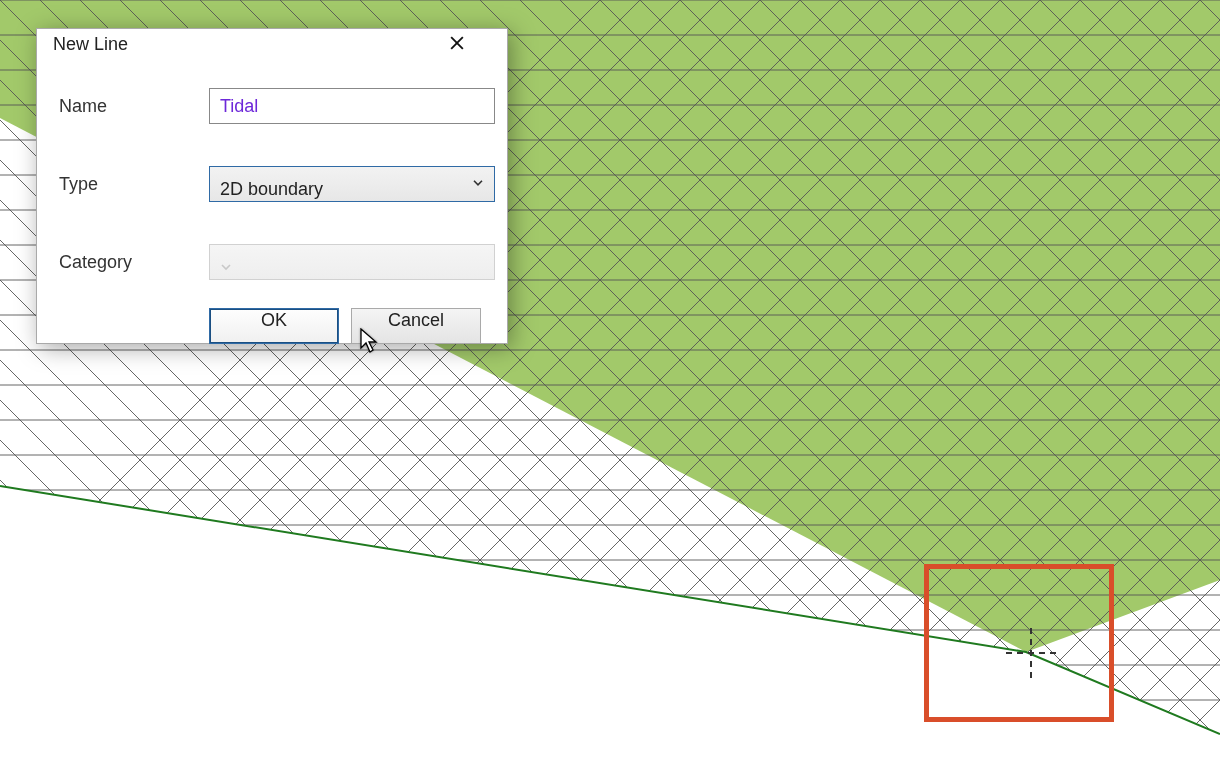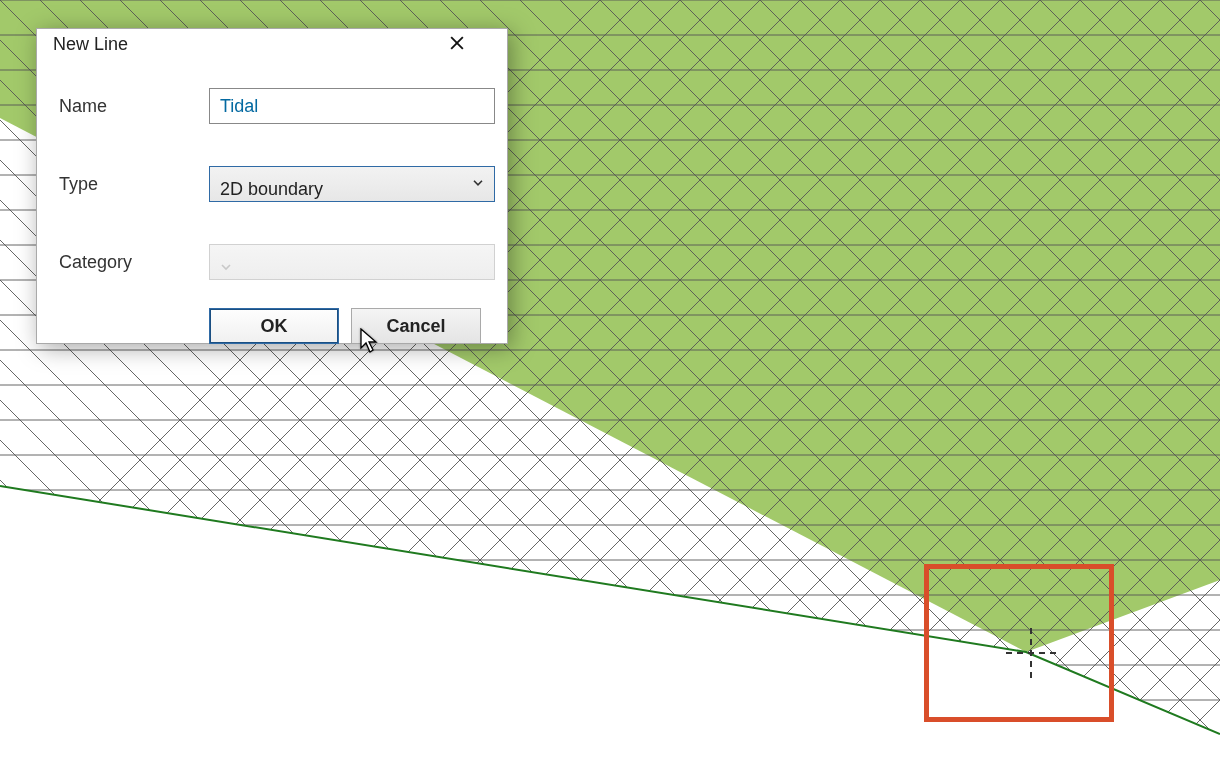--- a/index.html
+++ b/index.html
@@ -142,21 +142,21 @@
   .lbl {
     white-space: nowrap;
   }
 
   .text-input {
     height: 36px;
     border: 1px solid #888;
     padding: 6px 10px;
     font-size: 18px;
     font-family: inherit;
-    color: #0369a1;
+    color: #6d28d9;
     outline: none;
     box-sizing: border-box;
     width: 100%;
   }
 
   .select, .select-disabled {
     position: relative;
     height: 36px;
     box-sizing: border-box;
     font-size: 18px;
@@ -199,23 +199,21 @@
   .btn {
     height: 36px;
     font-size: 18px;
     font-family: inherit;
     border: 1px solid #a9a9a9;
     background: linear-gradient(#f4f4f4,#e4e4e4);
     color: #222;
     cursor: pointer;
     box-sizing: border-box;
     display: flex;
-    align-items: center;
     justify-content: center;
-    font-weight: bold;
   }
 
   .btn.primary {
     border: 1px solid #2f6aa5;
     outline: 1px solid #1b4f82;
     outline-offset: -2px;
     background: linear-gradient(#fefefe,#f0f0f0);
   }
 
   

